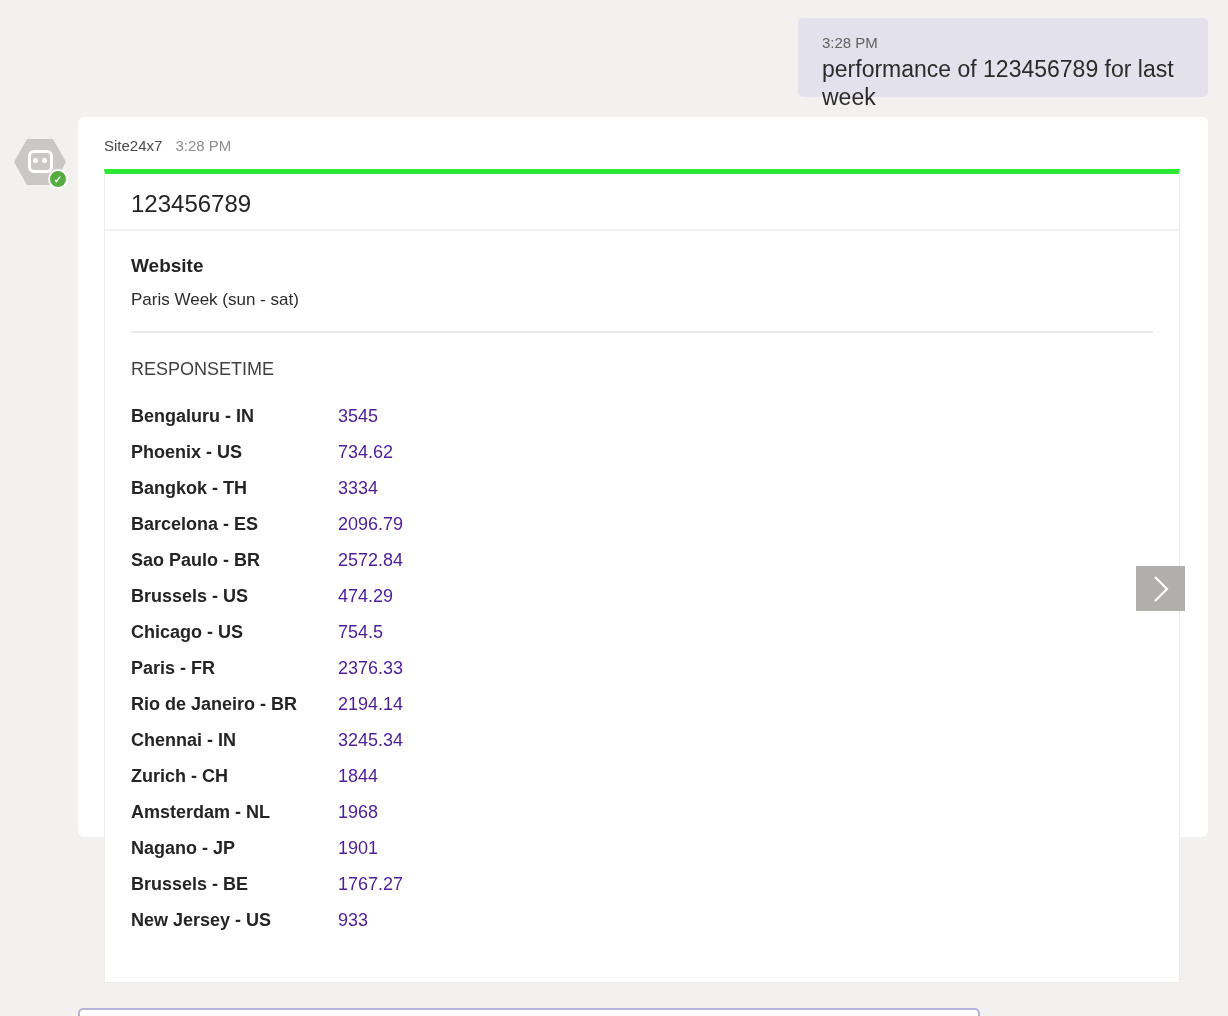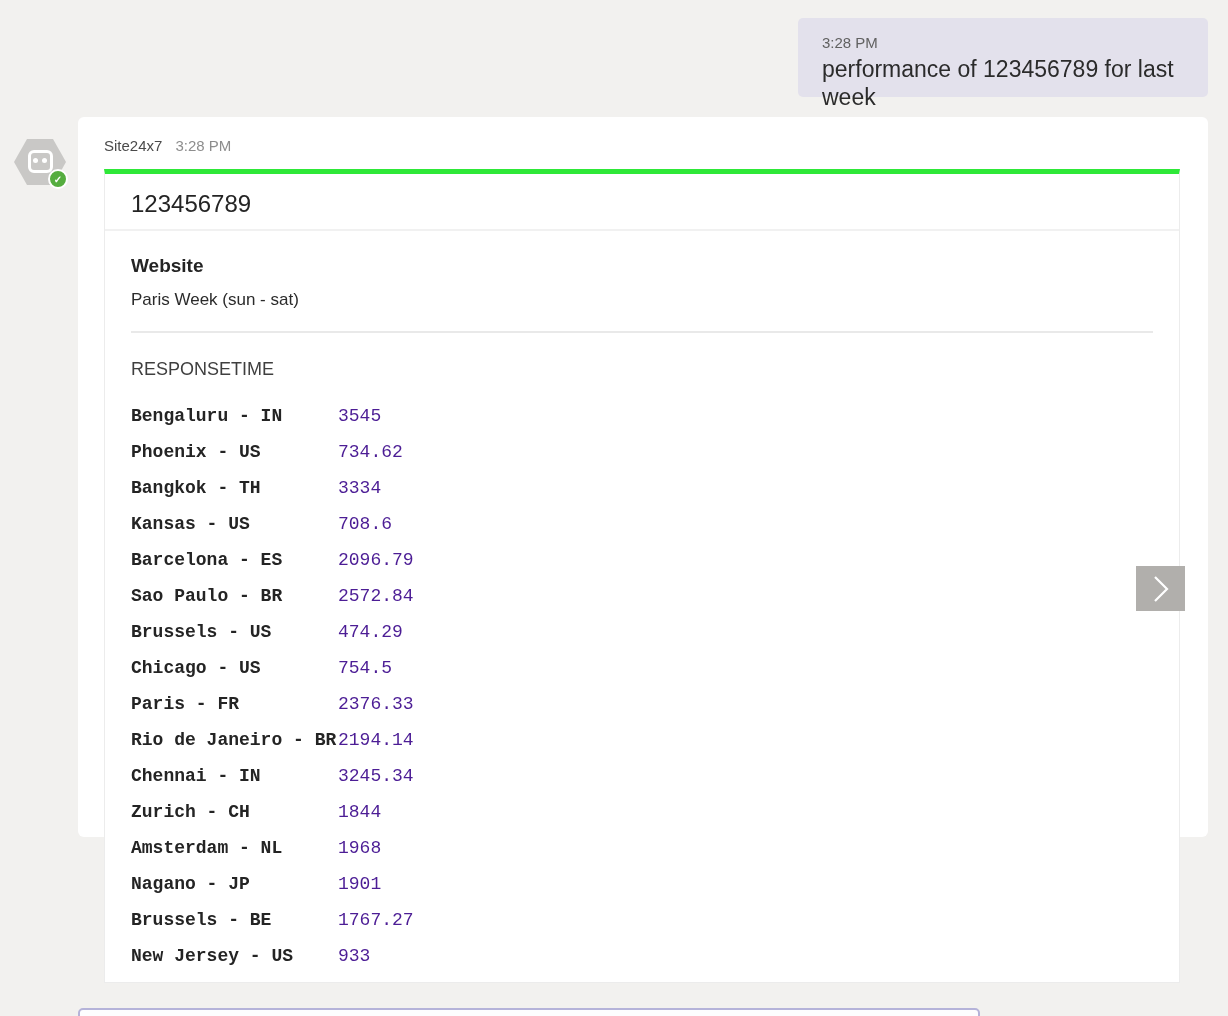--- a/index.html
+++ b/index.html
@@ -77,21 +77,21 @@
     border-top: 5px solid #2ee838;
   }
   .card-title-wrap { padding: 13px 26px 8px 26px; }
   .card-title { font-size: 24px; font-weight: normal; color: #242424; line-height: 34px; }
   .sep-full { height: 2px; background: #f1f1f1; }
   .card-body { padding: 0 26px; }
   .monitor-type { margin-top: 22px; font-size: 19px; font-weight: bold; line-height: 26px; color: #242424; }
   .period { margin-top: 10px; font-size: 17px; line-height: 22px; color: #2b2b2b; }
   .sep-inset { margin-top: 20px; height: 2px; background: #e9e9e9; }
   .section-header { margin-top: 24px; font-size: 18px; line-height: 24px; color: #3f3f3f; }
-  .rows { margin-top: 17px; font-family: Liberation Mono, monospace; }
+  .rows { margin-top: 17px; }
   .row { height: 36px; display: flex; align-items: center; font-size: 18px; }
   .row .loc { width: 207px; font-weight: bold; color: #242424; }
   .row .val { color: #4c1d95; }
 
   
   .next-btn {
     position: absolute; left: 1136px; top: 566px;
     width: 49px; height: 45px;
     background: #b1afac; border: none; cursor: pointer;
     display: flex; align-items: center; justify-content: center;
@@ -151,24 +151,20 @@
             </div>
           <div class="row">
               <span class="loc">Phoenix - US</span>
               <span class="val">734.62</span>
             </div>
           <div class="row">
               <span class="loc">Bangkok - TH</span>
               <span class="val">3334</span>
             </div>
           <div class="row">
-              <span class="loc">Kansas - US</span>
-              <span class="val">708.6</span>
-            </div>
-          <div class="row">
               <span class="loc">Barcelona - ES</span>
               <span class="val">2096.79</span>
             </div>
           <div class="row">
               <span class="loc">Sao Paulo - BR</span>
               <span class="val">2572.84</span>
             </div>
           <div class="row">
               <span class="loc">Brussels - US</span>
               <span class="val">474.29</span>

